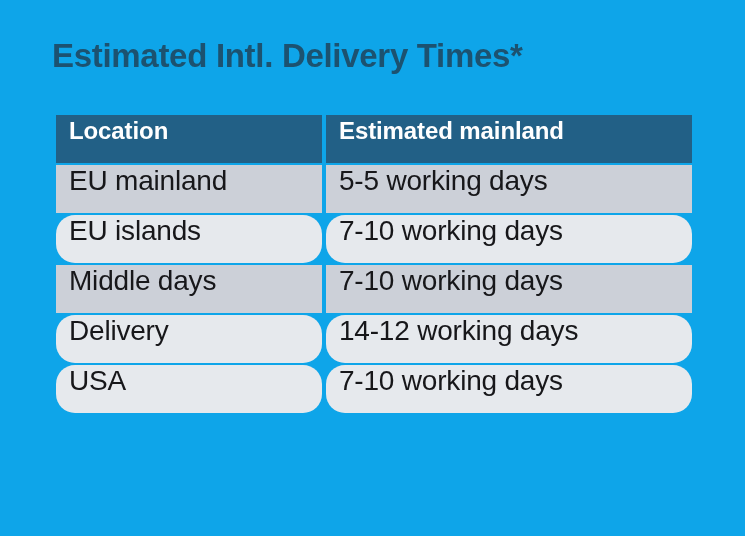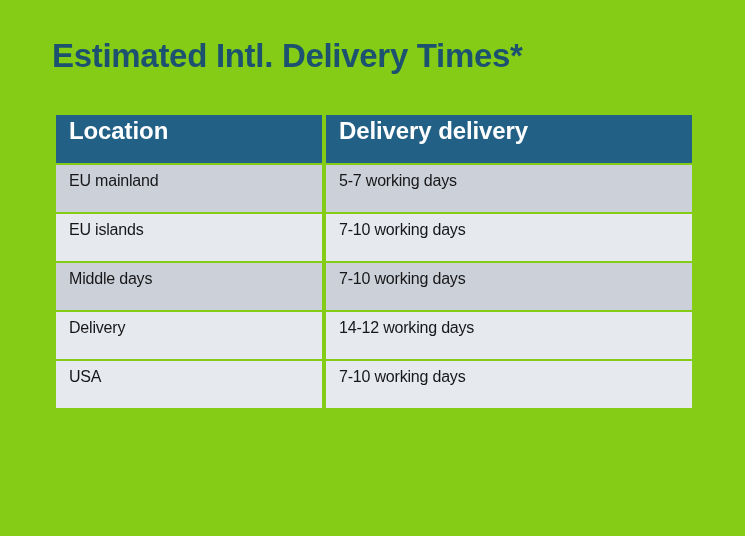--- a/index.html
+++ b/index.html
@@ -11,21 +11,21 @@
     width: 745px;
     height: 536px;
     background: #ffffff;
     font-family: "Liberation Sans", sans-serif;
     overflow: hidden;
   }
   .page {
     position: relative;
     width: 745px;
     height: 536px;
-    background: #84cc16;
+    background: #0ea5e9;
     box-sizing: border-box;
   }
   .page-title {
     position: absolute;
     left: 52px;
     top: 36px;
     font-size: 33px;
     font-weight: 700;
     color: #1c5270;
     letter-spacing: -0.3px;
@@ -56,31 +56,32 @@
 
   .delivery-table thead th {
     background: #226086;
     color: #ffffff;
     font-size: 24px;
     font-weight: 700;
     height: 48px;
     letter-spacing: -0.1px;
   }
   .delivery-table tbody td {
-    font-size: 16px;
+    font-size: 28px;
     color: #17171a;
     letter-spacing: -0.2px;
     white-space: nowrap;
     margin-left: 13px;
   }
   .row-alt-dark td {
     background: #ccd0d8;
   }
   .row-alt-light td {
     background: #e6e9ed;
+    border-radius: 19px;
   }
   .footnote {
     position: absolute;
     left: 65px;
     top: 479px;
     font-size: 15px;
     color: #17171a;
     letter-spacing: -0.1px;
     white-space: nowrap;
   }
@@ -93,27 +94,27 @@
   <div class="page-title">Estimated Intl. Delivery Times*</div>
 
   <table class="delivery-table">
     <colgroup>
       <col class="col-location">
       <col class="col-delivery">
     </colgroup>
     <thead>
       <tr>
         <th>Location</th>
-        <th>Delivery delivery</th>
+        <th>Estimated mainland</th>
       </tr>
     </thead>
     <tbody>
       <tr class="row-alt-dark">
         <td>EU mainland</td>
-        <td>5-7 working days</td>
+        <td>5-5 working days</td>
       </tr>
       <tr class="row-alt-light">
         <td>EU islands</td>
         <td>7-10 working days</td>
       </tr>
       <tr class="row-alt-dark">
         <td>Middle days</td>
         <td>7-10 working days</td>
       </tr>
       <tr class="row-alt-light">

